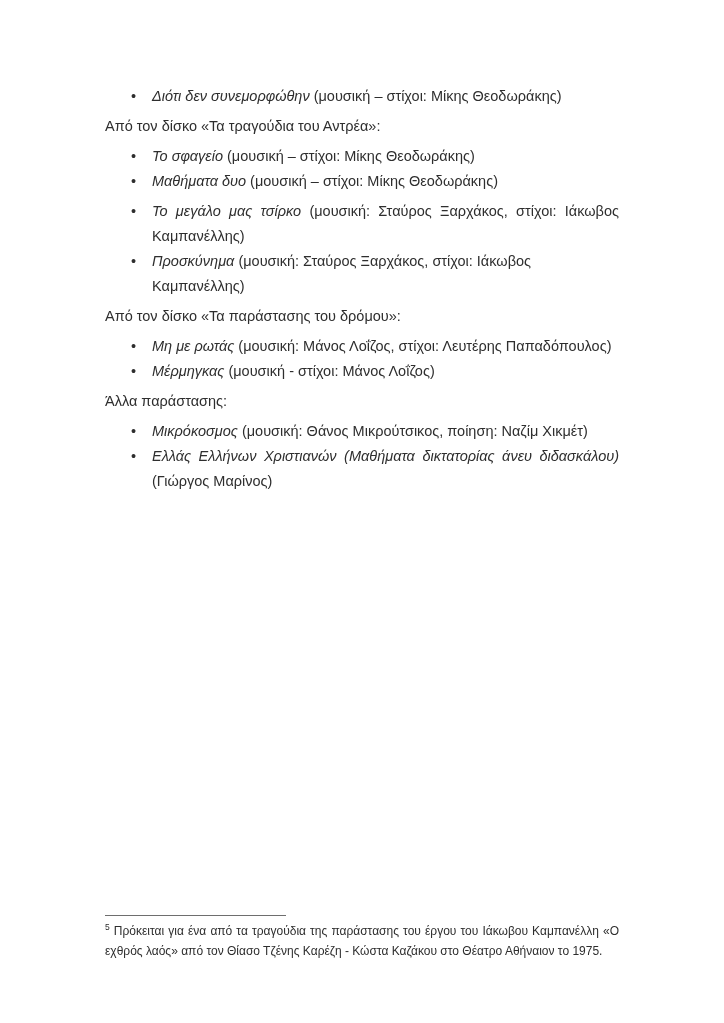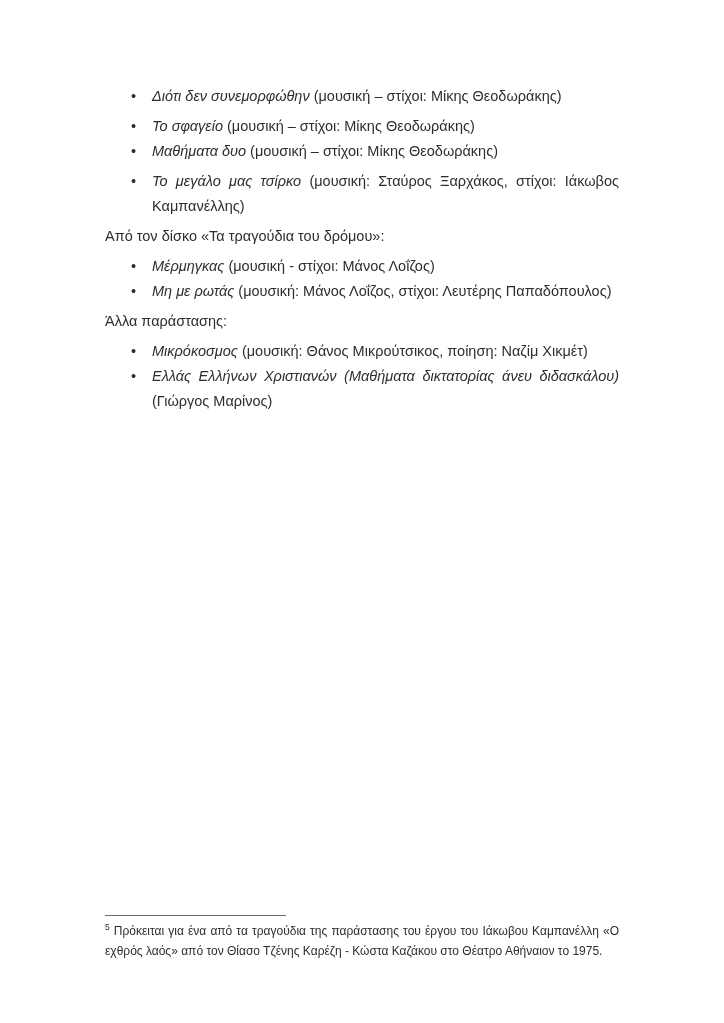--- a/index.html
+++ b/index.html
@@ -78,36 +78,38 @@
 </head>
 <body>
 
 <div class="page">
   <div class="content">
 
     <ul class="bullets">
       <li><span class="t">Διότι δεν συνεμορφώθην</span><span> (μουσική – στίχοι: Μίκης Θεοδωράκης)</span></li>
     </ul>
 
+    <p class="para">Από τον δίσκο «Τα τραγούδια του Αντρέα»:</p>
 
     <ul class="bullets">
       <li><span class="t">Το σφαγείο</span><span> (μουσική – στίχοι: Μίκης Θεοδωράκης)</span></li>
       <li><span class="t">Μαθήματα δυο</span><span> (μουσική – στίχοι: Μίκης Θεοδωράκης)</span></li>
     </ul>
 
 
     <ul class="bullets">
       <li class="justify"><span class="t">Το μεγάλο μας τσίρκο</span><span> (μουσική: Σταύρος Ξαρχάκος, στίχοι: Ιάκωβος Καμπανέλλης)</span></li>
+      <li><span class="t">Προσκύνημα</span><span> (μουσική: Σταύρος Ξαρχάκος, στίχοι: Ιάκωβος Καμπανέλλης)</span></li>
     </ul>
 
-    <p class="para">Από τον δίσκο «Τα τραγούδια του δρόμου»:</p>
+    <p class="para">Από τον δίσκο «Τα παράστασης του δρόμου»:</p>
 
     <ul class="bullets">
+      <li><span class="t">Μη με ρωτάς</span><span> (μουσική: Μάνος Λοΐζος, στίχοι: Λευτέρης Παπαδόπουλος)</span></li>
       <li><span class="t">Μέρμηγκας</span><span> (μουσική - στίχοι: Μάνος Λοΐζος)</span></li>
-      <li><span class="t">Μη με ρωτάς</span><span> (μουσική: Μάνος Λοΐζος, στίχοι: Λευτέρης Παπαδόπουλος)</span></li>
     </ul>
 
     <p class="para">Άλλα παράστασης:</p>
 
     <ul class="bullets">
       <li><span class="t">Μικρόκοσμος</span><span> (μουσική: Θάνος Μικρούτσικος, ποίηση: Ναζίμ Χικμέτ)</span></li>
       <li class="justify"><span class="t">Ελλάς Ελλήνων Χριστιανών (Μαθήματα δικτατορίας άνευ διδασκάλου)</span><span> (Γιώργος Μαρίνος)</span></li>
     </ul>
 
   </div>

